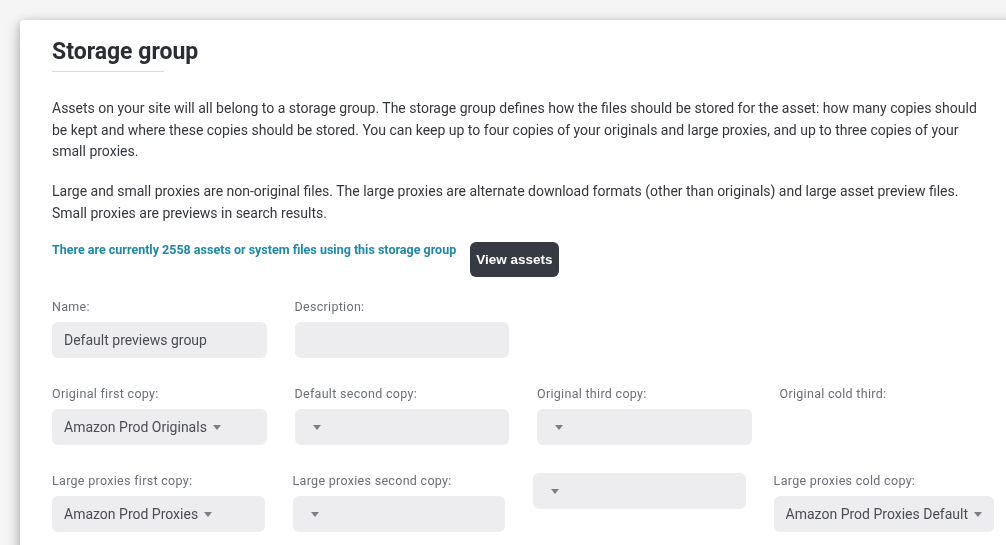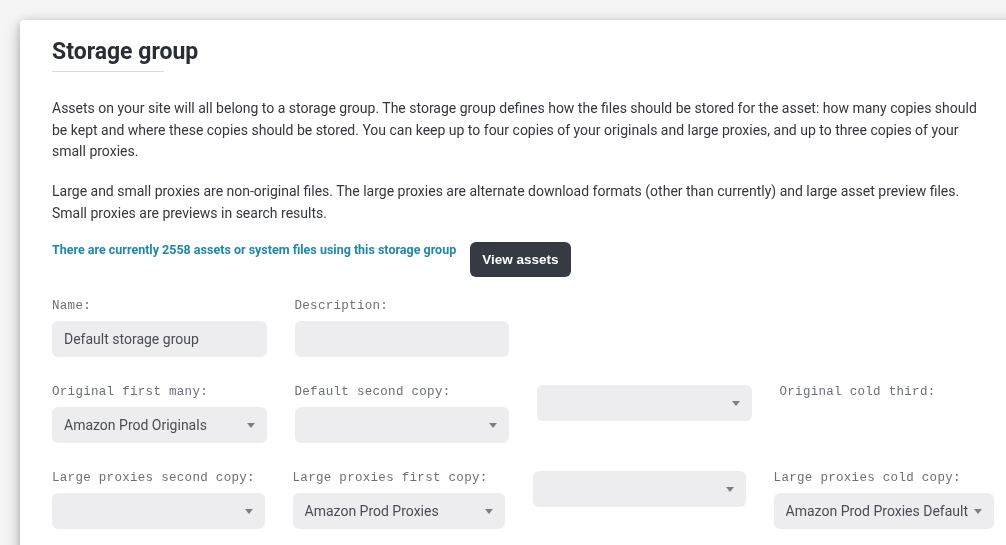--- a/index.html
+++ b/index.html
@@ -45,21 +45,21 @@
   .asset-count {
     font-size: 12.5px;
     font-weight: 700;
     color: #1e88a8;
   }
   .btn-dark {
     background: #363a43;
     color: #fff;
     border: none;
     border-radius: 6px;
-    padding: 10px 12px;
+    padding: 10px 6px;
     font-size: 13.5px;
     font-weight: 600;
     cursor: pointer;
   }
   .field-row {
     display: grid;
     grid-template-columns: repeat(4, 1fr);
     gap: 28px;
     margin-bottom: 28px;
   }
@@ -68,33 +68,31 @@
   }
   .field {
     display: flex;
     flex-direction: column;
     gap: 8px;
   }
   .field-label {
     font-size: 12.5px;
     color: #6b6f78;
     letter-spacing: 0.3px;
-    font-family: Liberation Mono, monospace;
   }
   .text-input, .select {
     background: #ededef;
     border: none;
     border-radius: 6px;
     height: 36px;
     padding: 0 12px;
     font-size: 14px;
     color: #4a4d55;
     display: flex;
     align-items: center;
-    justify-content: space-between;
     cursor: pointer;
     width: 100%;
   }
   .text-input { cursor: text; justify-content: flex-start; }
   .select .caret {
     width: 0; height: 0;
     border-left: 4px solid transparent;
     border-right: 4px solid transparent;
     border-top: 5px solid #7a7e86;
     flex-shrink: 0;
@@ -104,82 +102,83 @@
 </style>
 </head>
 <body>
 
 <div class="panel">
 
   <h2 class="section-title">Storage group</h2>
   <div class="title-underline"></div>
 
   <p class="desc">Assets on your site will all belong to a storage group. The storage group defines how the files should be stored for the asset: how many copies should be kept and where these copies should be stored. You can keep up to four copies of your originals and large proxies, and up to three copies of your small proxies.</p>
-  <p class="desc">Large and small proxies are non-original files. The large proxies are alternate download formats (other than currently) and large asset preview files. Small proxies are previews in search results.</p>
+  <p class="desc">Large and small proxies are non-original files. The large proxies are alternate download formats (other than originals) and large asset preview files. Small proxies are previews in search results.</p>
 
   <div class="asset-row">
     <span class="asset-count">There are currently 2558 assets or system files using this storage group</span>
     <button class="btn-dark">View assets</button>
   </div>
 
   <div class="field-row two">
     <div class="field">
       <span class="field-label">Name:</span>
       <div class="text-input">
-        <span>Default storage group</span>
+        <span>Default previews group</span>
       </div>
     </div>
     <div class="field">
       <span class="field-label">Description:</span>
       <div class="text-input">
         <span></span>
       </div>
     </div>
     <div></div>
     <div></div>
   </div>
 
   <div id="select-rows">
       <div class="field-row">
         <div class="field">
-          <span class="field-label">Original first many:</span>
+          <span class="field-label">Original first copy:</span>
           <div class="select">
             <span class="val">Amazon Prod Originals</span>
             <span class="caret"></span>
           </div>
         </div>
         <div class="field">
           <span class="field-label">Default second copy:</span>
           <div class="select">
             <span class="val"></span>
             <span class="caret"></span>
           </div>
         </div>
         <div class="field">
+          <span class="field-label">Original third copy:</span>
           <div class="select">
             <span class="val"></span>
             <span class="caret"></span>
           </div>
         </div>
         <div class="field">
           <span class="field-label">Original cold third:</span>
         </div>
       </div>
       <div class="field-row">
         <div class="field">
-          <span class="field-label">Large proxies second copy:</span>
+          <span class="field-label">Large proxies first copy:</span>
           <div class="select">
-            <span class="val"></span>
+            <span class="val">Amazon Prod Proxies</span>
             <span class="caret"></span>
           </div>
         </div>
         <div class="field">
-          <span class="field-label">Large proxies first copy:</span>
+          <span class="field-label">Large proxies second copy:</span>
           <div class="select">
-            <span class="val">Amazon Prod Proxies</span>
+            <span class="val"></span>
             <span class="caret"></span>
           </div>
         </div>
         <div class="field">
           <div class="select">
             <span class="val"></span>
             <span class="caret"></span>
           </div>
         </div>
         <div class="field">

